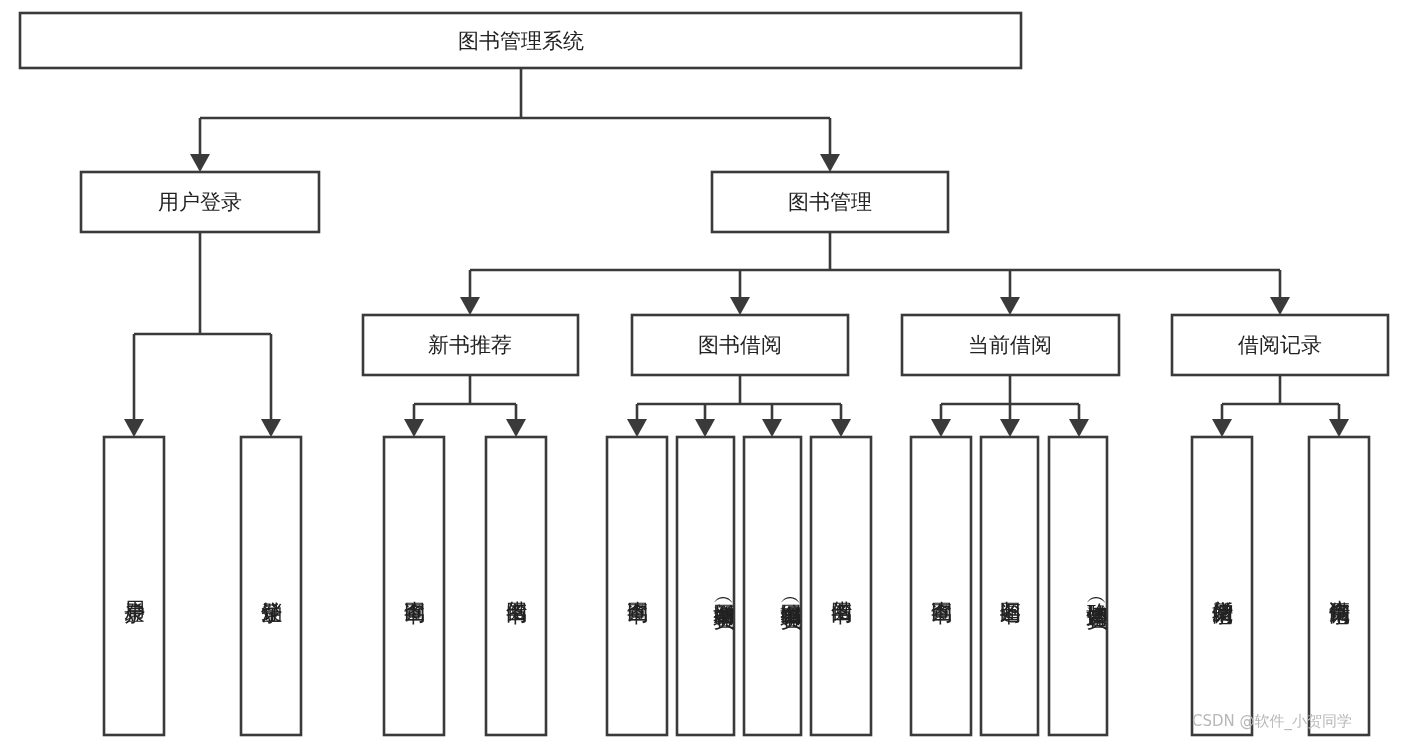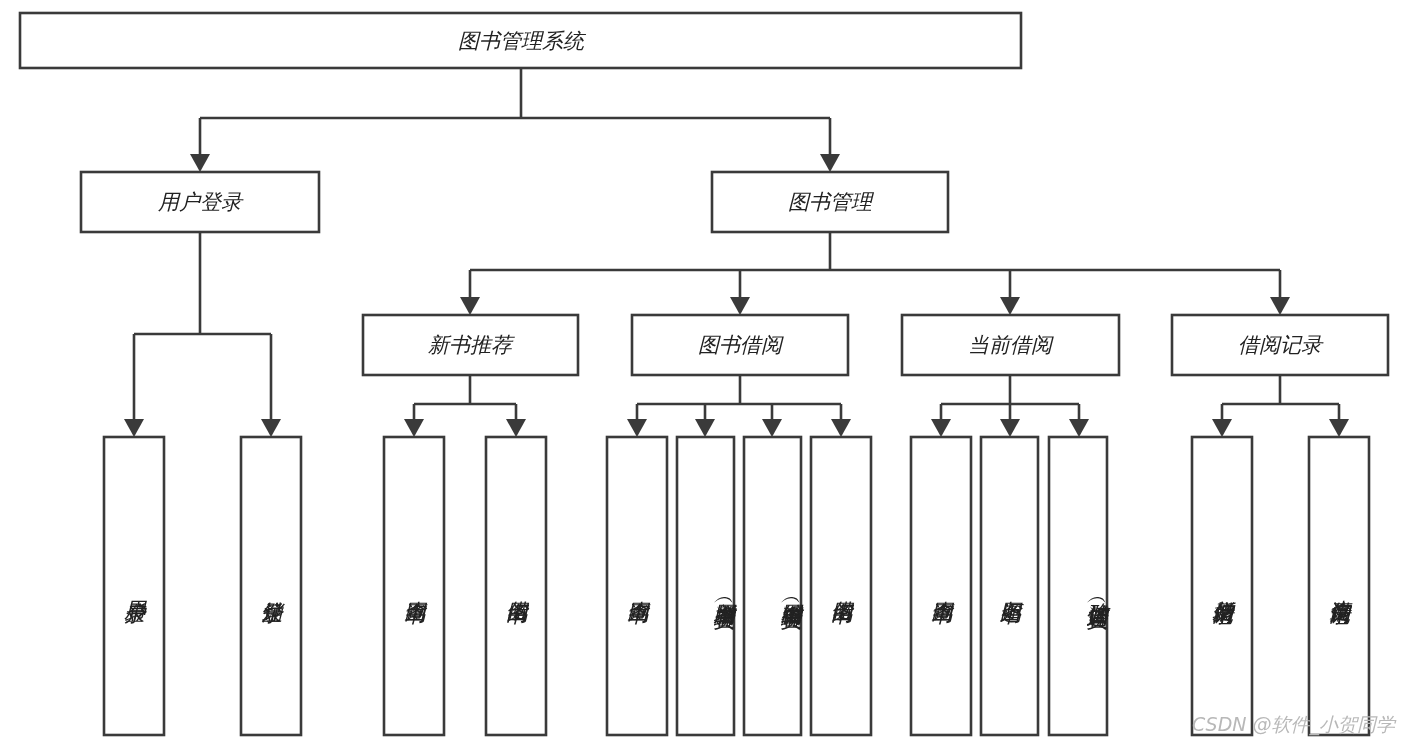--- a/index.html
+++ b/index.html
@@ -1,20 +1,20 @@
 <!DOCTYPE html>
 <html><head>
 <meta charset="utf-8">
 <style>
   html,body{margin:0;padding:0;background:#ffffff;}
   body{
     font-family:"DejaVu Sans","Liberation Sans",sans-serif;
     width:1405px;height:747px;overflow:hidden;
   }
-  #diagram-root{position:relative;width:1405px;height:747px;background:#fff;font-style:italic;}
+  #diagram-root{position:relative;width:1405px;height:747px;background:#fff;}
   svg#chart-svg{position:absolute;left:0;top:0;width:1405px;height:747px;}
   .node-box{fill:#ffffff;stroke:#3a3a3a;stroke-width:2.6;}
   .link-line{stroke:#3a3a3a;stroke-width:2.6;fill:none;stroke-linecap:butt;}
   .arrow-head{fill:#3a3a3a;stroke:none;}
   .node-label-h{
     font-family:"DejaVu Sans","Liberation Sans",sans-serif;
     font-size:21px;fill:#222222;text-anchor:middle;dominant-baseline:middle;
   }
   .vert-wrap{
     position:absolute;
@@ -23,21 +23,21 @@
     font-family:"DejaVu Sans","Liberation Sans",sans-serif;
     font-size:21px;color:#222222;line-height:1.02;
     letter-spacing:1px;
     white-space:nowrap;
     pointer-events:none;
   }
   .vert-wrap.top-align{align-items:flex-start;padding-top:4px;}
   .watermark{
     position:absolute;
     font-family:"DejaVu Sans","Liberation Sans",sans-serif;
-    font-size:19px;color:#b8b8b8;white-space:nowrap;
+    font-size:15px;color:#b8b8b8;white-space:nowrap;
   }
 </style>
 </head>
 <body>
 
 <div id="diagram-root">
 
   <svg id="chart-svg" viewBox="0 0 1405 747">
     <defs>
       <marker id="arrow" viewBox="0 0 12 14" refX="6" refY="13.5" markerWidth="12" markerHeight="14" orient="auto-start-reverse" markerUnits="userSpaceOnUse">

